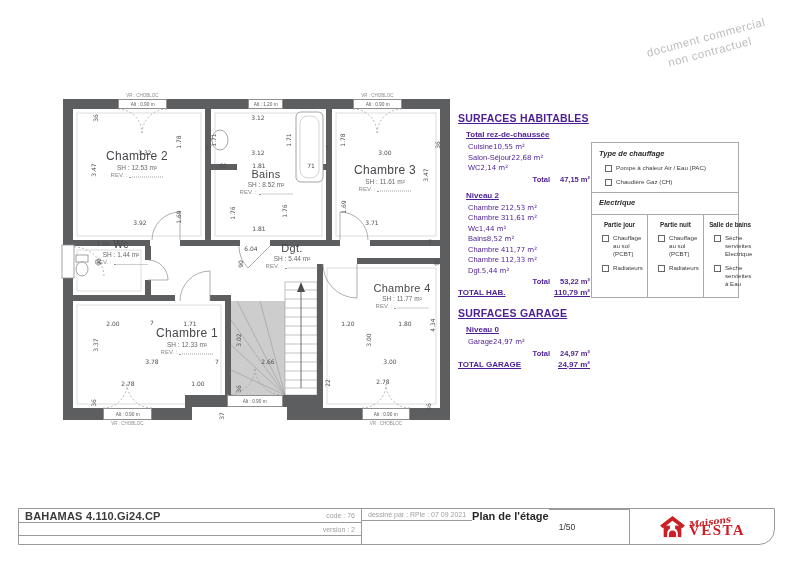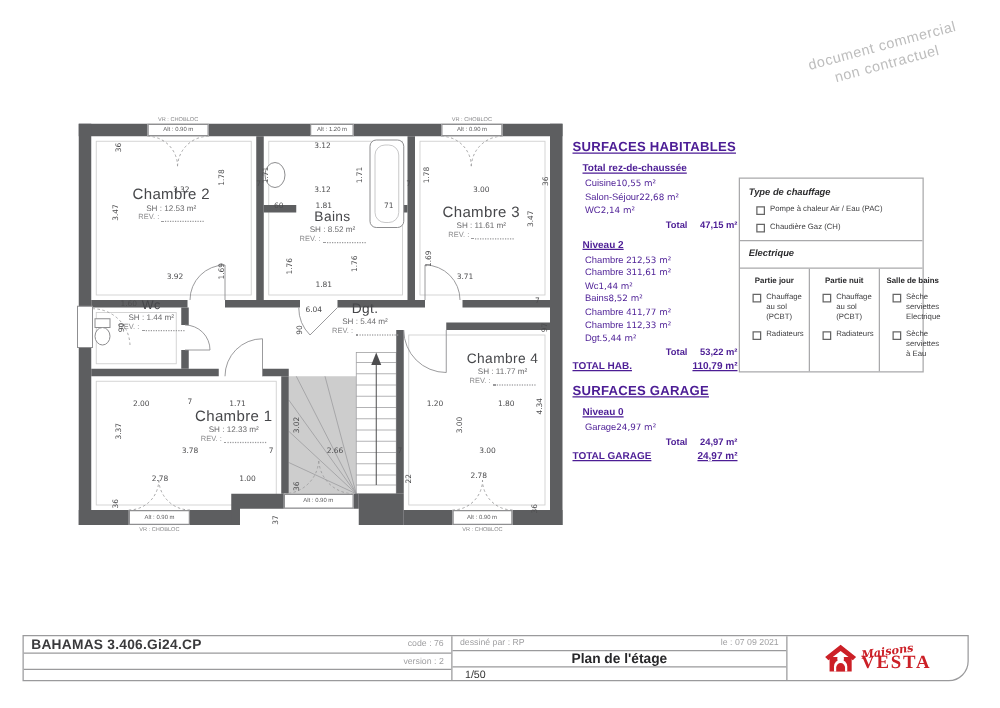--- a/index.html
+++ b/index.html
@@ -52,21 +52,21 @@
 
   
   .tblock{position:absolute;left:18px;top:508px;width:757px;height:37px;border:1px solid #9a9a9c;
           box-sizing:border-box;border-radius:0 0 16px 0;display:flex;background:#fff;}
   .tb-a{width:342px;border-right:1px solid #9a9a9c;display:flex;flex-direction:column;}
   .tb-a .r1{height:13px;border-bottom:1px solid #9a9a9c;display:flex;justify-content:space-between;align-items:center;padding:0 6px;}
   .tb-a .r2{height:12px;border-bottom:1px solid #9a9a9c;display:flex;justify-content:flex-end;align-items:center;padding:0 6px;}
   .tb-a .r3{flex:1;}
   .proj{font-size:11px;font-weight:bold;color:#3a3a3c;letter-spacing:.2px;}
   .gtxt{font-size:7px;color:#9f9fa1;}
-  .tb-b{width:267px;border-right:1px solid #9a9a9c;display:flex;flex-direction:column;}
+  .tb-b{width:267px;border-right:1px solid #9a9a9c;display:flex;flex-direction:row;}
   .tb-b .r1{height:11px;border-bottom:1px solid #9a9a9c;display:flex;justify-content:space-between;align-items:center;padding:0 6px;}
   .tb-b .r2{height:13px;display:flex;justify-content:center;align-items:center;}
   .ptitle{font-size:11px;font-weight:bold;color:#28282a;}
   .tb-b .r3{flex:1;border-top:1px solid #9a9a9c;display:flex;justify-content:flex-start;align-items:center;padding:0 10px;}
   .scale{font-size:8.5px;color:#333;}
   .tb-c{flex:1;display:flex;align-items:center;justify-content:center;gap:3px;}
   .brand-script{font-family:"DejaVu Serif",serif;font-style:italic;font-weight:bold;font-size:9px;color:#cc2027;
                 transform:rotate(-8deg);line-height:6px;}
   .brand{font-family:"Liberation Serif",serif;font-weight:bold;font-size:15px;color:#cc2027;letter-spacing:1.5px;line-height:12px;}
 </style>
@@ -448,21 +448,21 @@
           <span class="chk"></span>
           <span>Sèche serviettes à Eau</span>
         </div>
       </div>
     </div>
 </div>
 
 <div class="tblock">
   <div class="tb-a">
     <div class="r1">
-      <span class="proj">BAHAMAS 3.406.Gi24.CP</span>
+      <span class="proj">BAHAMAS 4.110.Gi24.CP</span>
       <span class="gtxt">code : 76</span>
     </div>
     <div class="r2">
       <span class="gtxt">version : 2</span>
     </div>
     <div class="r3"></div>
   </div>
   <div class="tb-b">
     <div class="r1">
       <span class="gtxt">dessiné par : RP</span>

